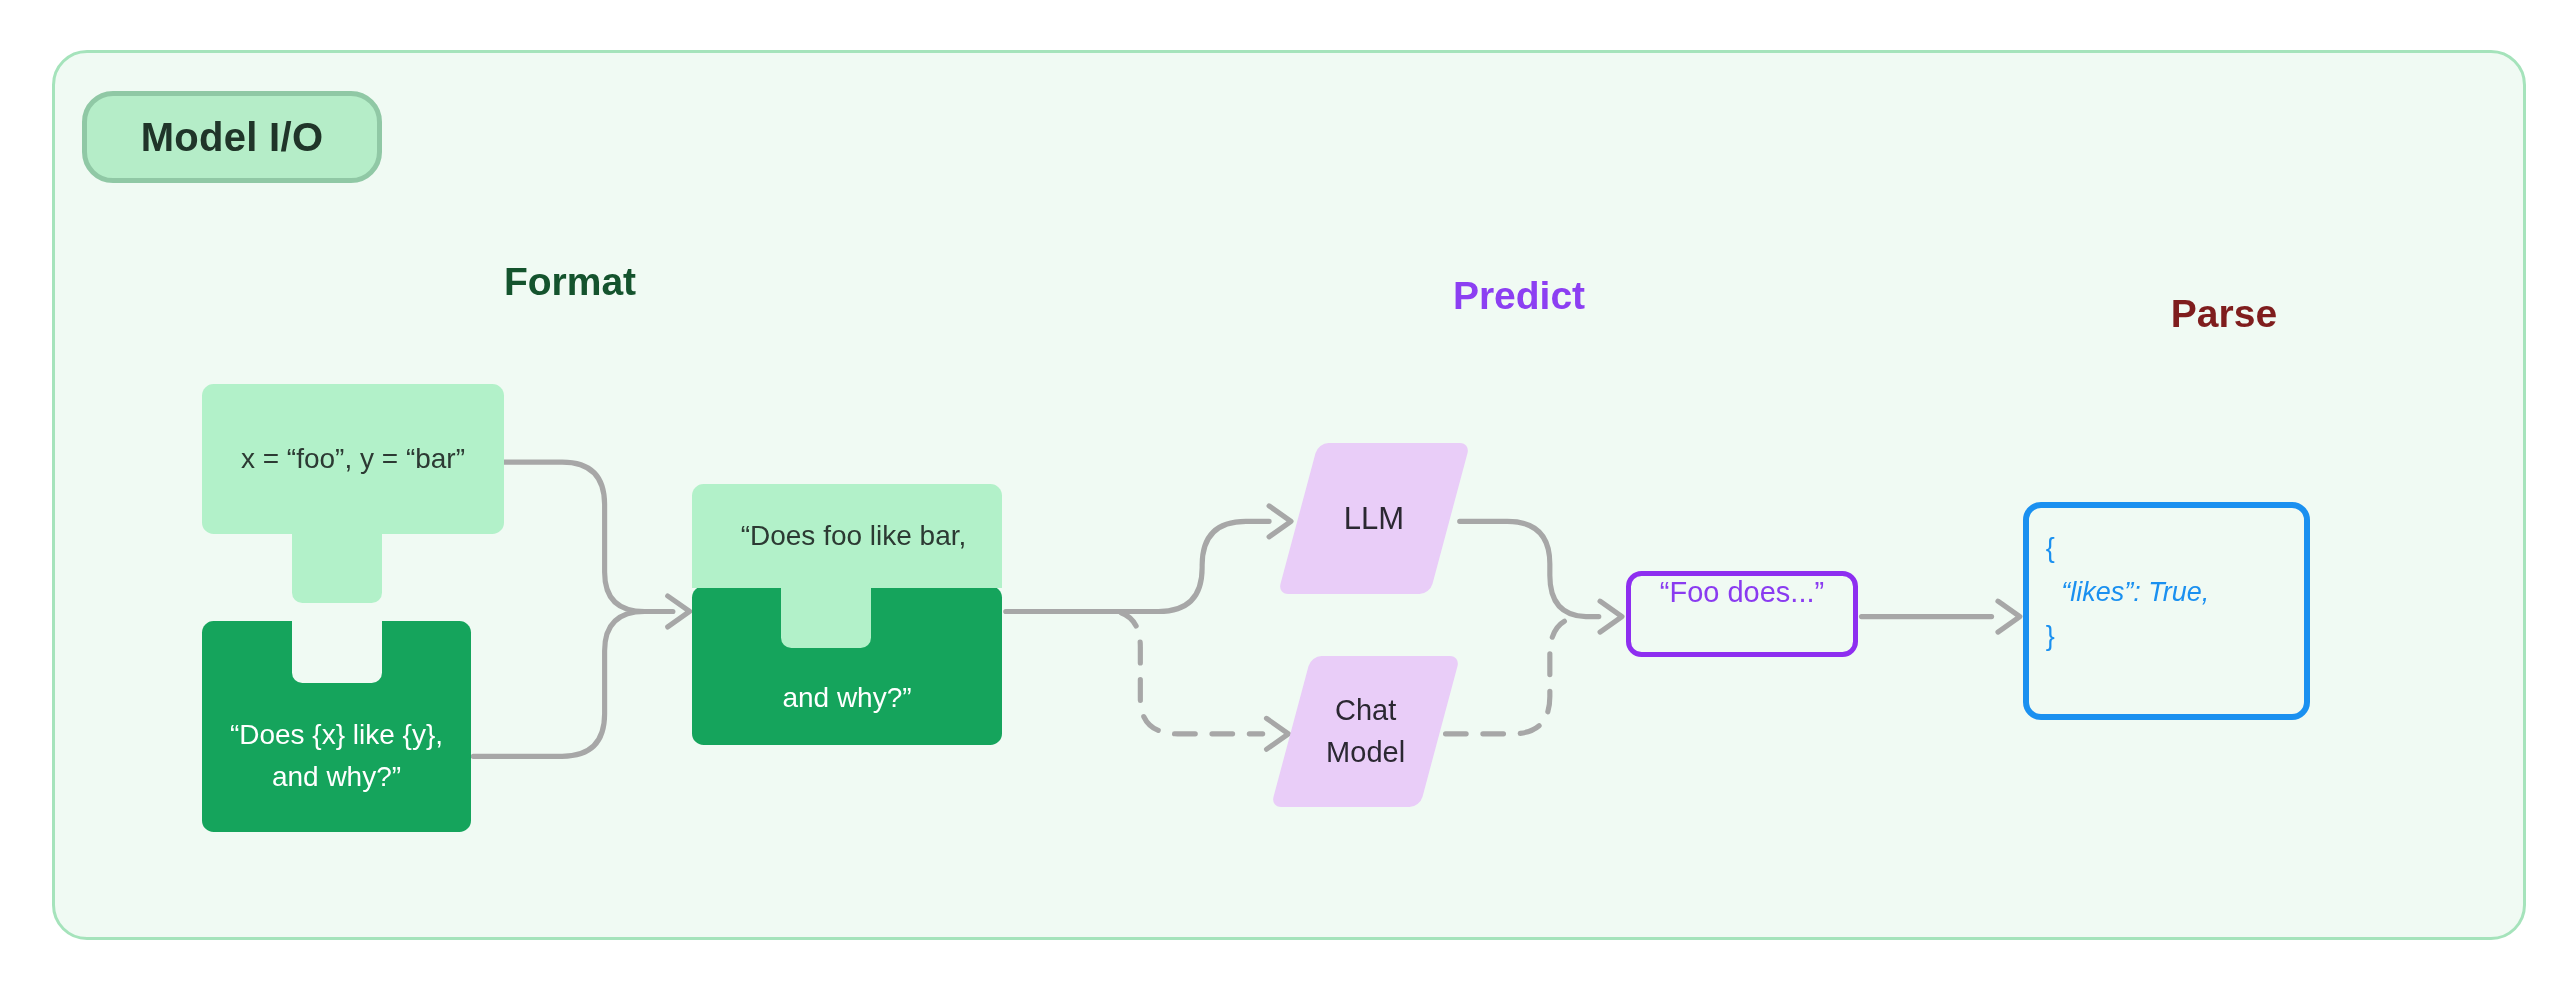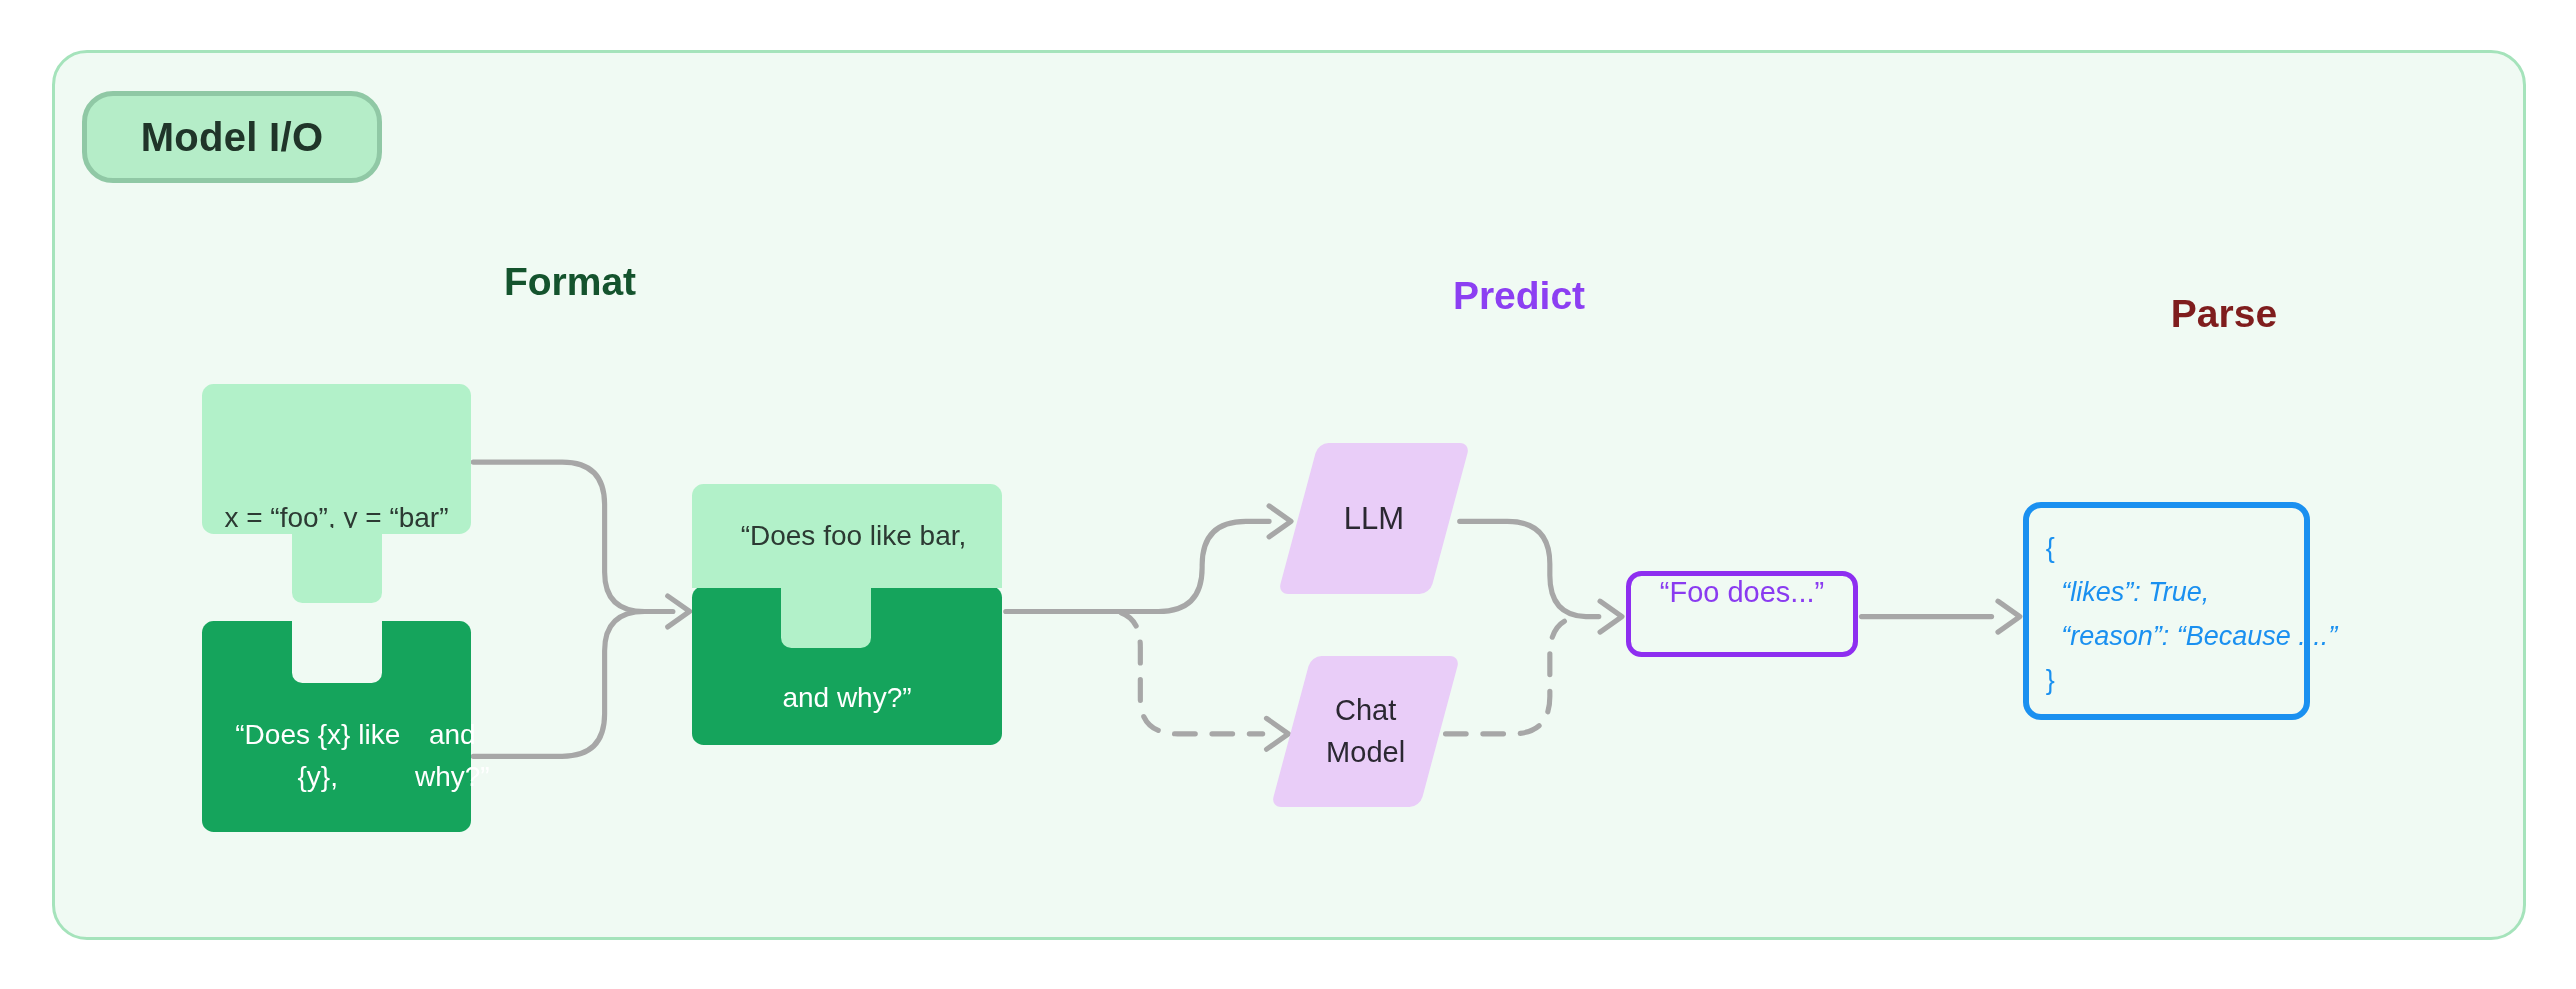--- a/index.html
+++ b/index.html
@@ -32,43 +32,43 @@
   .heading.parse   { left: 2121px; top: 259px; color: #7f1d1d; margin-top: 32px; }
 
   svg.connectors { position: absolute; left: 0; top: 0; z-index: 1; }
   svg.connectors path { fill: none; stroke: #a7a7a7; stroke-width: 8; stroke-linecap: round; stroke-linejoin: round; }
   svg.connectors path.dashed { stroke-dasharray: 32 26; }
 
   .shape { position: absolute; z-index: 2; }
 
   
   .vars-rect {
-    left: 202px; top: 384px; width: 269px; height: 150px;
+    left: 202px; top: 384px; width: 302px; height: 150px;
     background: #b2f1c9; border-radius: 11.6px;
-    display: flex; align-items: flex-end; justify-content: center;
+    display: flex; align-items: center; justify-content: center;
     font-size: 28px; color: #2c3a33;
   }
   .vars-tab {
     left: 292px; top: 528px; width: 90px; height: 75px;
     background: #b2f1c9; border-radius: 0 0 10.3px 10.3px;
   }
 
   
   .tmpl-rect {
     left: 202px; top: 621px; width: 269px; height: 211px;
     background: #15a45c; border-radius: 11.6px;
   }
   .tmpl-notch {
     left: 292px; top: 619px; width: 90px; height: 64px;
     background: #f0faf3; border-radius: 0 0 10.3px 10.3px; z-index: 3;
   }
   .tmpl-text {
     left: 202px; top: 683px; width: 269px; height: 145px; z-index: 3;
-    display: flex; flex-direction: row; align-items: center; justify-content: center;
-    font-size: 28px; line-height: 1.5; color: #ffffff; text-align: center; margin-left: 32px;
+    display: flex; flex-direction: column; align-items: center; justify-content: center;
+    font-size: 28px; line-height: 1.5; color: #ffffff; text-align: center;
   }
 
   
   .prompt-dark {
     left: 692px; top: 586px; width: 310px; height: 159px;
     background: #15a45c; border-radius: 11.6px;
   }
   .prompt-light {
     left: 692px; top: 484px; width: 310px; height: 104px;
     background: #b2f1c9; border-radius: 11.6px 11.6px 0 0; z-index: 3;
@@ -185,17 +185,16 @@
     <span class="inner"><span>Chat</span><br><span>Model</span></span>
   </div>
 
   <div class="shape foo-box">
     <span>“Foo does...”</span>
   </div>
 
   <div class="shape json-box">
     <div class="json-line">{</div>
     <div class="json-line indent">“likes”: True,</div>
-    <div class="json-line indent">“reason”: “Because ....”</div>
     <div class="json-line">}</div>
   </div>
 </div>
 
 
 </body></html>

